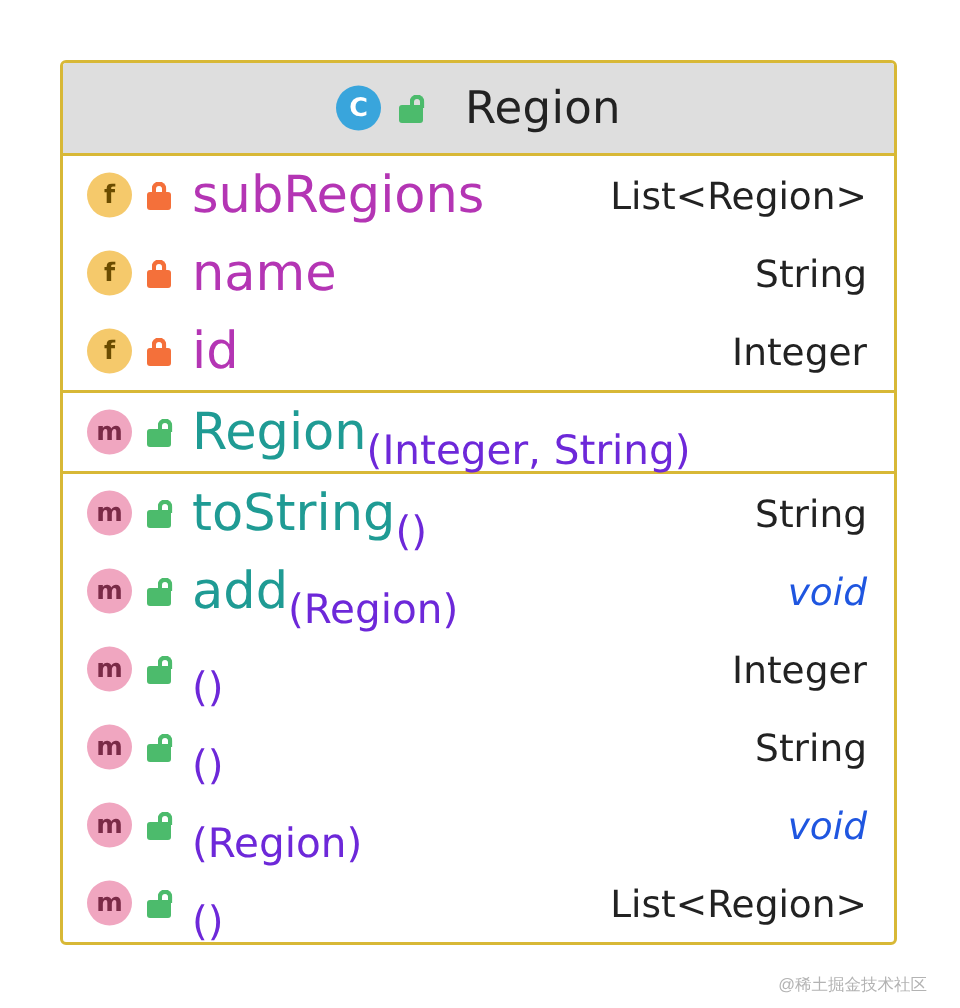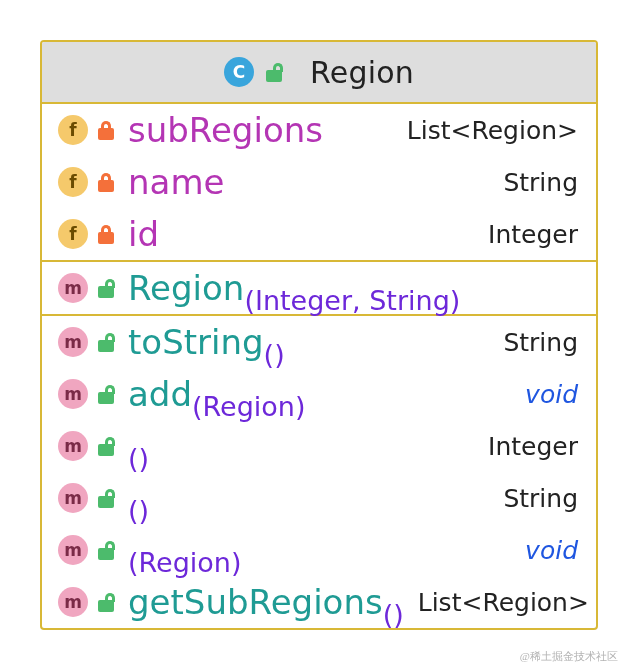--- a/index.html
+++ b/index.html
@@ -131,21 +131,21 @@
     padding-left: 14px;
     text-align: center;
   }
   .type-void { color: #1f56e0; font-style: italic; }
   .watermark {
     position: absolute;
     right: 22px;
     bottom: 8px;
     font-size: 11px;
     color: #b3b3b3;
-    font-family: Liberation Serif, serif;
+    font-family: Liberation Sans, sans-serif;
   }
 </style>
 </head>
 <body>
 
 <div class="canvas">
 
   <div class="uml-class">
 
     <div class="uml-header">
@@ -256,21 +256,20 @@
         <span class="params">(Region)</span>
         <span class="type type-void">void</span>
       </div>
 
       <div class="row">
         <span class="badge badge-m">m</span>
         <span class="lock open">
             <span class="shackle"></span>
             <span class="body"></span>
           </span>
-        <span class="member-name name-method">getSubRegions</span>
         <span class="params">()</span>
         <span class="type">List&lt;Region&gt;</span>
       </div>
 
     </div>
 
   </div>
 
   <div class="watermark">@稀土掘金技术社区</div>
 

